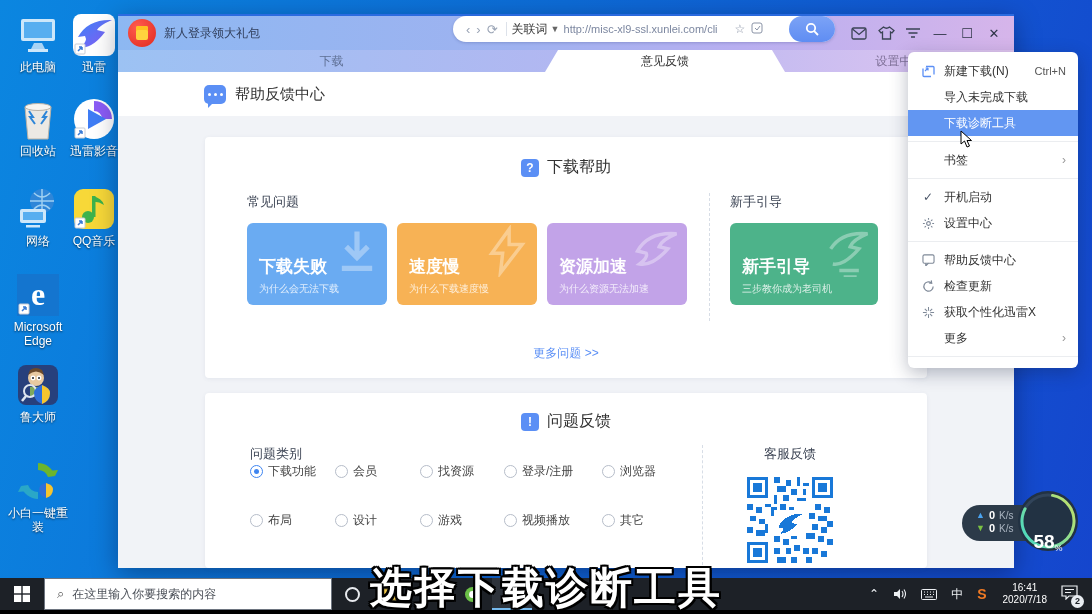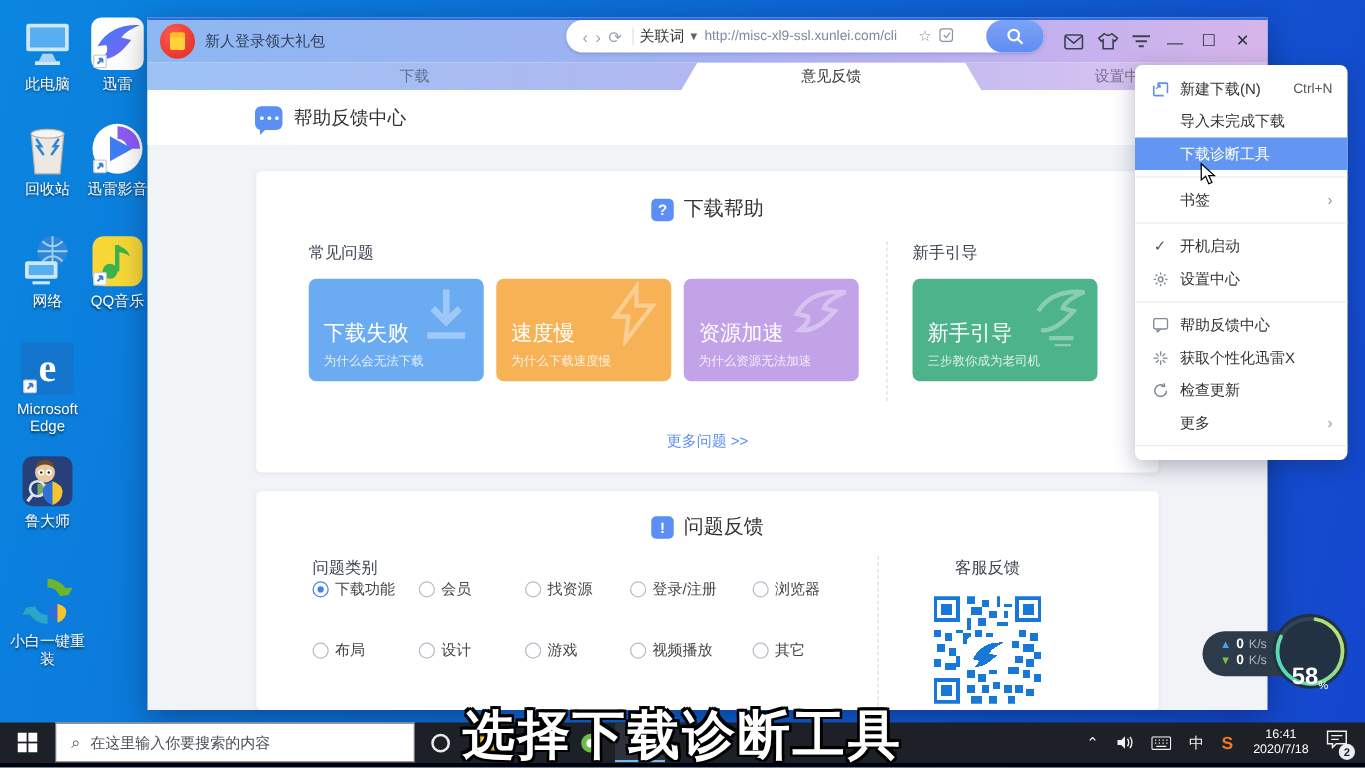--- a/index.html
+++ b/index.html
@@ -73,21 +73,21 @@
     font-size:12px; font-weight:bold; display:flex; align-items:center; justify-content:center; }
   .sec-text { font-size:16px; color:#333; }
 
   .help-body { position:absolute; left:0; top:56px; right:0; display:flex; }
   .faq-block { margin-left:42px; }
   .blk-label { font-size:13px; color:#3c4454; margin-bottom:12px; }
   .tiles { display:flex; gap:10px; }
   .tile { width:140px; height:82px; border-radius:6px; position:relative; overflow:hidden;
     padding:14px 0 0 12px; cursor:pointer; color:#fff; }
   .tile .wm { position:absolute; right:4px; top:2px; opacity:.35; }
-  .tile-t { font-size:17px; font-weight:normal; margin-top:18px; position:relative; }
+  .tile-t { font-size:17px; font-weight:bold; margin-top:18px; position:relative; }
   .tile-s { font-size:10px; opacity:.8; margin-top:4px; position:relative; }
   .t-blue { background:#6aabf2; } .t-orange { background:#f7b255; }
   .t-purple { background:#c2a3e8; } .t-green { background:#4db38a; width:148px; }
   .vdash { border-left:1px dashed #d7dde6; margin:0 20px 0 22px; height:128px; align-self:flex-start; margin-top:-6px; }
   .guide-block { }
   .more-link { position:absolute; left:0; right:0; bottom:16px; text-align:center;
     font-size:12px; color:#5b8ff5; cursor:pointer; }
 
   .fb-body { position:absolute; left:0; top:52px; right:0; display:flex; }
   .cat-block { margin-left:45px; width:440px; }
@@ -518,33 +518,33 @@
       <svg width="13" height="12" viewBox="0 0 14 13">
           <rect x="1" y="1" width="12" height="9" rx="1.5" fill="none" stroke="#7f8998" stroke-width="1.2"></rect>
           <path d="M4 10 v3 l3 -3" fill="none" stroke="#7f8998" stroke-width="1.2"></path>
         </svg>
     </span>
     <span>帮助反馈中心</span>
   </div>
   <div class="mi">
     <span class="mic">
       <svg width="13" height="13" viewBox="0 0 14 14">
-          <path d="M7 1 V5 M7 9 V13 M1 7 H5 M9 7 H13 M3 3 l2.5 2.5 M8.5 8.5 L11 11 M11 3 L8.5 5.5 M5.5 8.5 L3 11" stroke="#7f8998" stroke-width="1.1"></path>
-        </svg>
-    </span>
-    <span>获取个性化迅雷X</span>
+          <path d="M12 7 a5 5 0 1 1 -2 -4" fill="none" stroke="#7f8998" stroke-width="1.3"></path>
+          <path d="M10 0.5 L10.5 3.5 L7.5 3.2" fill="none" stroke="#7f8998" stroke-width="1.2"></path>
+        </svg>
+    </span>
+    <span>检查更新</span>
   </div>
   <div class="mi">
     <span class="mic">
       <svg width="13" height="13" viewBox="0 0 14 14">
-          <path d="M12 7 a5 5 0 1 1 -2 -4" fill="none" stroke="#7f8998" stroke-width="1.3"></path>
-          <path d="M10 0.5 L10.5 3.5 L7.5 3.2" fill="none" stroke="#7f8998" stroke-width="1.2"></path>
-        </svg>
-    </span>
-    <span>检查更新</span>
+          <path d="M7 1 V5 M7 9 V13 M1 7 H5 M9 7 H13 M3 3 l2.5 2.5 M8.5 8.5 L11 11 M11 3 L8.5 5.5 M5.5 8.5 L3 11" stroke="#7f8998" stroke-width="1.1"></path>
+        </svg>
+    </span>
+    <span>获取个性化迅雷X</span>
   </div>
   <div class="mi">
     <span class="mic empty"></span>
       <span>更多</span>
     <span class="sub">›</span>
   </div>
   <div class="msep"></div>
 </div>
 
 <div class="spd-pill">

